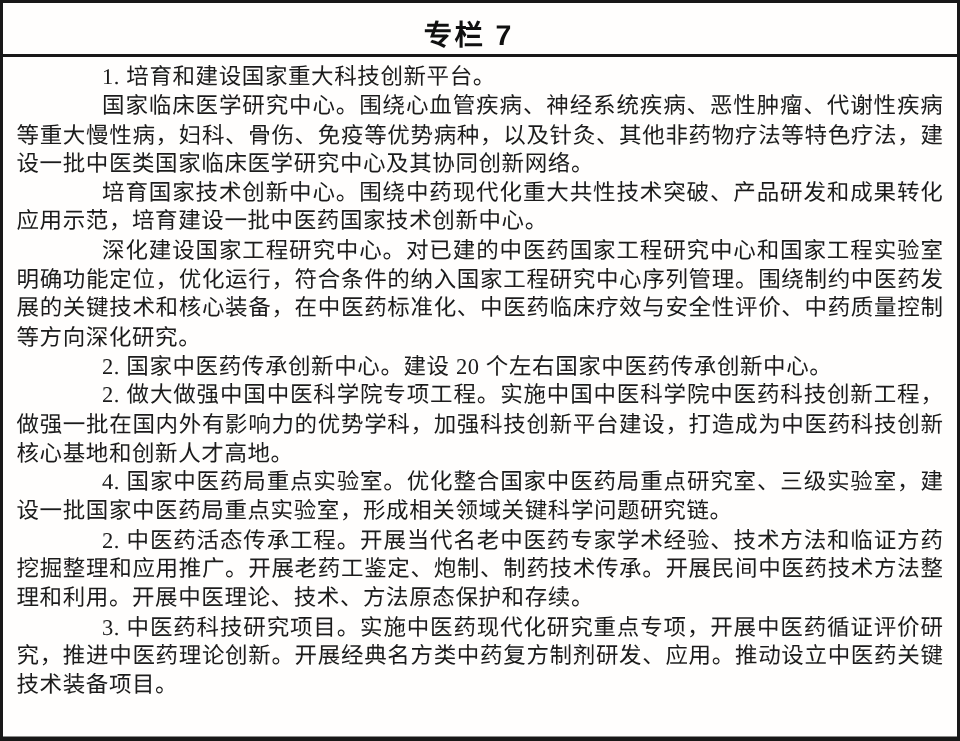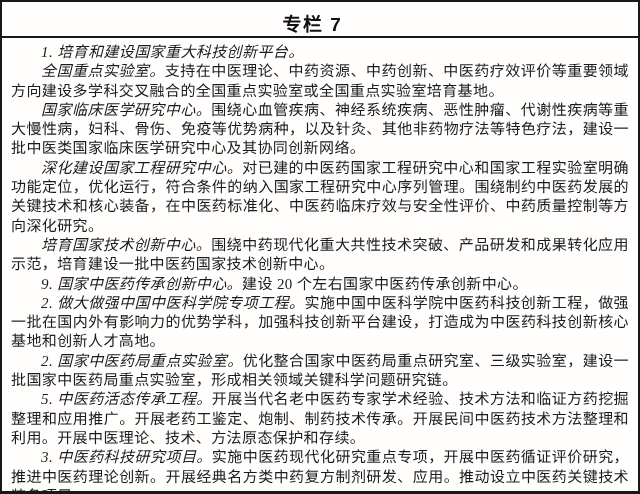--- a/index.html
+++ b/index.html
@@ -34,35 +34,34 @@
     line-height: 19.3px;
     letter-spacing: 0.4px;
     text-align: justify;
     text-justify: inter-ideograph;
   }
   .doc-body p {
     margin: 0;
     text-indent: 2em;
   }
   .lead {
-    font-style: italic; 
+    margin-left: 27px;
   }
 </style>
 </head>
 <body>
 
 <div class="page">
   <header class="title-bar">
     <span class="title-prefix">专栏 7</span>
   </header>
   <main class="doc-body">
     <p><span class="lead">1. 培育和建设国家重大科技创新平台。</span><span></span></p>
-    <p><span class="lead">全国重点实验室。</span><span>支持在中医理论、中药资源、中药创新、中医药疗效评价等重要领域方向建设多学科交叉融合的全国重点实验室或全国重点实验室培育基地。</span></p>
     <p><span class="lead">国家临床医学研究中心。</span><span>围绕心血管疾病、神经系统疾病、恶性肿瘤、代谢性疾病等重大慢性病，妇科、骨伤、免疫等优势病种，以及针灸、其他非药物疗法等特色疗法，建设一批中医类国家临床医学研究中心及其协同创新网络。</span></p>
+    <p><span class="lead">培育国家技术创新中心。</span><span>围绕中药现代化重大共性技术突破、产品研发和成果转化应用示范，培育建设一批中医药国家技术创新中心。</span></p>
     <p><span class="lead">深化建设国家工程研究中心。</span><span>对已建的中医药国家工程研究中心和国家工程实验室明确功能定位，优化运行，符合条件的纳入国家工程研究中心序列管理。围绕制约中医药发展的关键技术和核心装备，在中医药标准化、中医药临床疗效与安全性评价、中药质量控制等方向深化研究。</span></p>
-    <p><span class="lead">培育国家技术创新中心。</span><span>围绕中药现代化重大共性技术突破、产品研发和成果转化应用示范，培育建设一批中医药国家技术创新中心。</span></p>
-    <p><span class="lead">9. 国家中医药传承创新中心。</span><span>建设 20 个左右国家中医药传承创新中心。</span></p>
+    <p><span class="lead">2. 国家中医药传承创新中心。</span><span>建设 20 个左右国家中医药传承创新中心。</span></p>
     <p><span class="lead">2. 做大做强中国中医科学院专项工程。</span><span>实施中国中医科学院中医药科技创新工程，做强一批在国内外有影响力的优势学科，加强科技创新平台建设，打造成为中医药科技创新核心基地和创新人才高地。</span></p>
-    <p><span class="lead">2. 国家中医药局重点实验室。</span><span>优化整合国家中医药局重点研究室、三级实验室，建设一批国家中医药局重点实验室，形成相关领域关键科学问题研究链。</span></p>
-    <p><span class="lead">5. 中医药活态传承工程。</span><span>开展当代名老中医药专家学术经验、技术方法和临证方药挖掘整理和应用推广。开展老药工鉴定、炮制、制药技术传承。开展民间中医药技术方法整理和利用。开展中医理论、技术、方法原态保护和存续。</span></p>
+    <p><span class="lead">4. 国家中医药局重点实验室。</span><span>优化整合国家中医药局重点研究室、三级实验室，建设一批国家中医药局重点实验室，形成相关领域关键科学问题研究链。</span></p>
+    <p><span class="lead">2. 中医药活态传承工程。</span><span>开展当代名老中医药专家学术经验、技术方法和临证方药挖掘整理和应用推广。开展老药工鉴定、炮制、制药技术传承。开展民间中医药技术方法整理和利用。开展中医理论、技术、方法原态保护和存续。</span></p>
     <p><span class="lead">3. 中医药科技研究项目。</span><span>实施中医药现代化研究重点专项，开展中医药循证评价研究，推进中医药理论创新。开展经典名方类中药复方制剂研发、应用。推动设立中医药关键技术装备项目。</span></p>
   </main>
 </div>
 
 </body></html>

